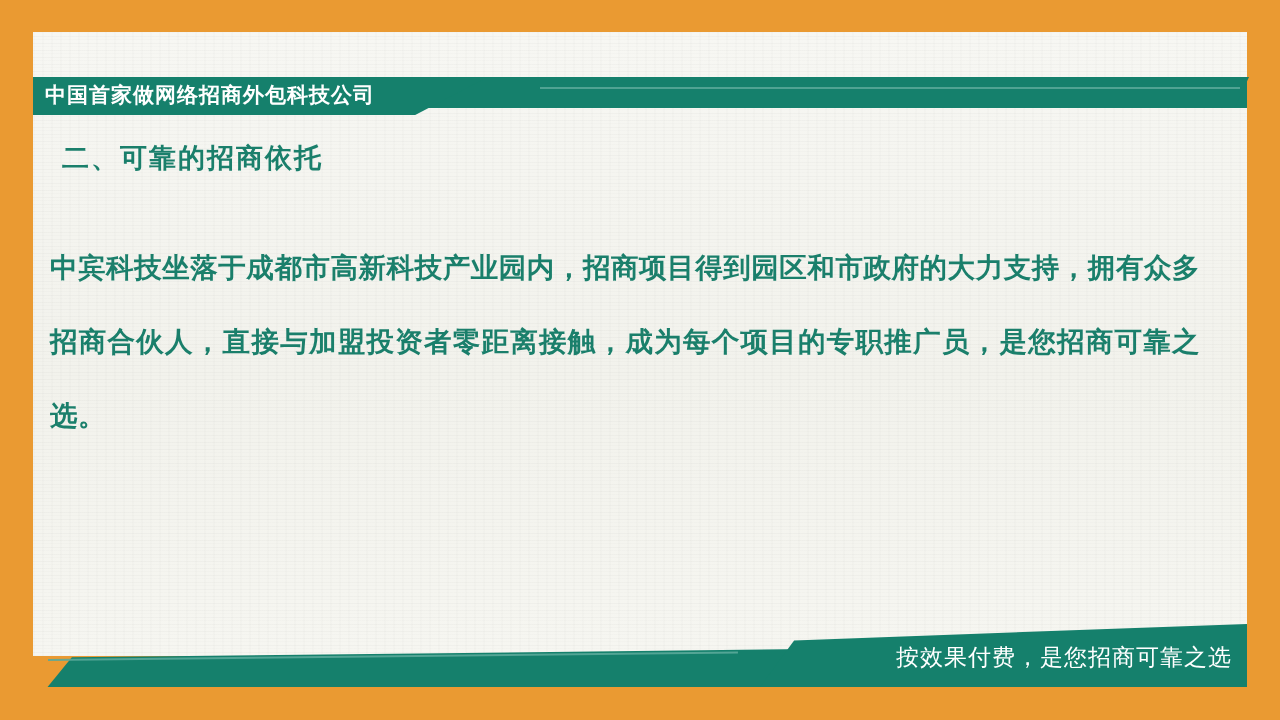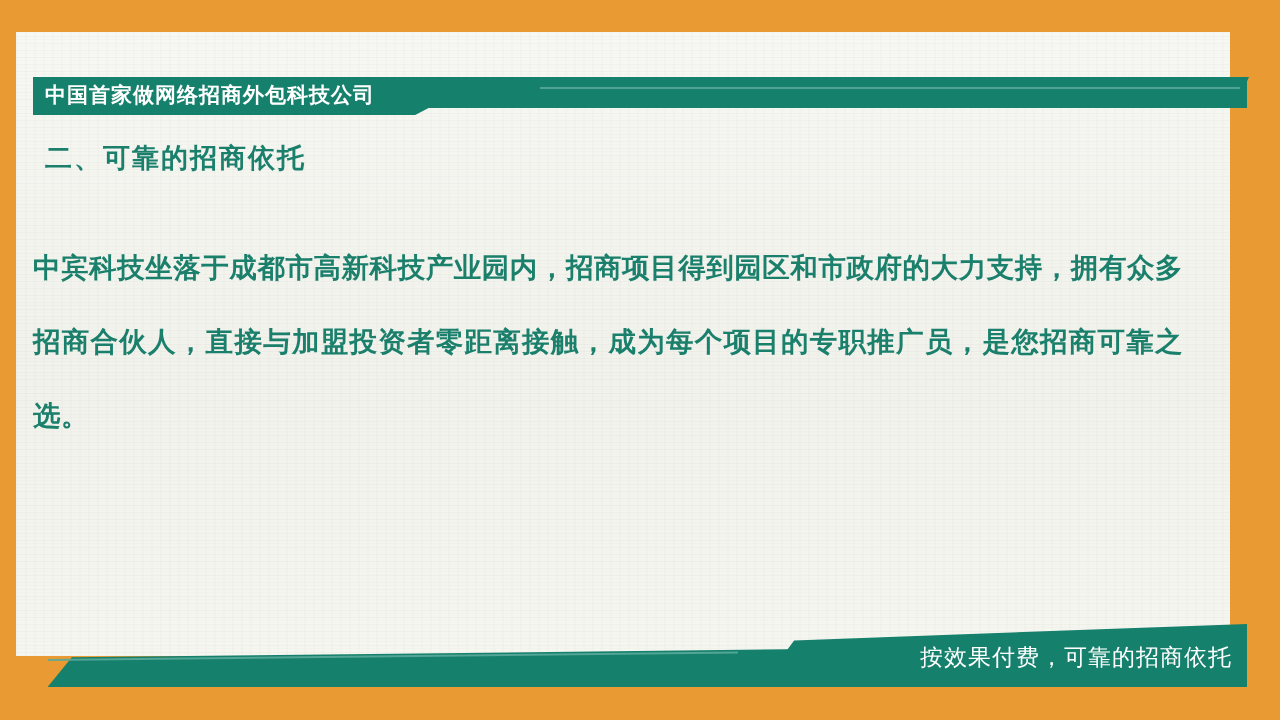--- a/index.html
+++ b/index.html
@@ -18,21 +18,21 @@
     position: relative;
     width: 1280px;
     height: 720px;
     background: #ea9a32;
     overflow: hidden;
   }
 
   
   #paper {
     position: absolute;
-    left: 16px;
+    left: 33px;
     top: 32px;
     width: 1214px;
     height: 624px;
     background:
       repeating-linear-gradient(
         0deg,
         rgba(0,0,0,0.013) 0px,
         rgba(0,0,0,0.013) 1px,
         rgba(255,255,255,0.0) 1px,
         rgba(255,255,255,0.0) 3px,
@@ -216,16 +216,16 @@
     <div class="header-strip-cut"></div>
     <div class="header-rule"></div>
     <div class="header-block"></div>
     <div class="header-title">中国首家做网络招商外包科技公司</div>
   </div>
 
   <div id="footer-group">
     <div class="footer-band"></div>
     <div class="footer-block"></div>
     <div class="footer-rule"></div>
-    <div class="footer-text">按效果付费，可靠的招商依托</div>
+    <div class="footer-text">按效果付费，是您招商可靠之选</div>
   </div>
 
 </div>
 
 </body></html>

